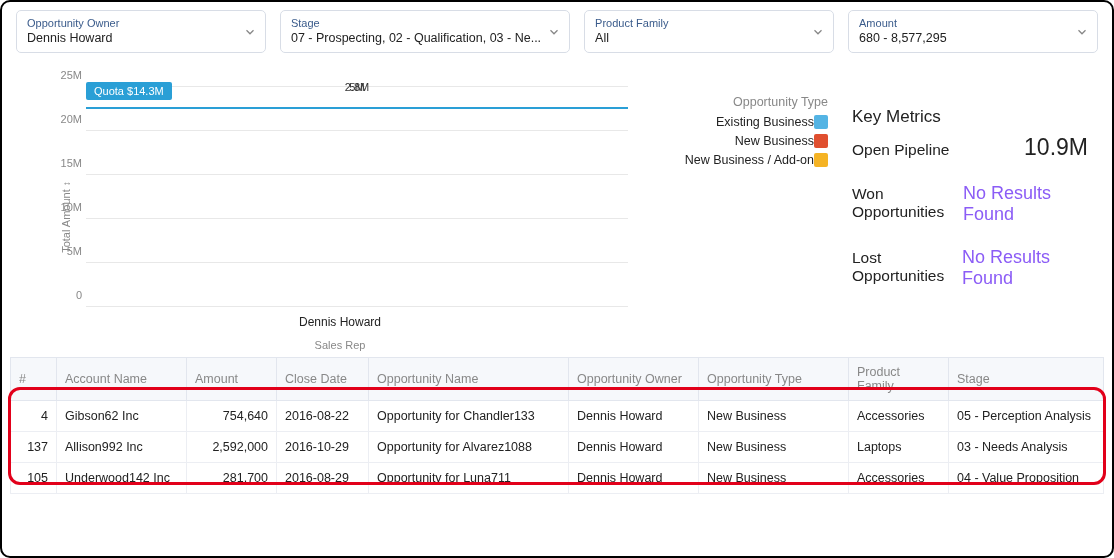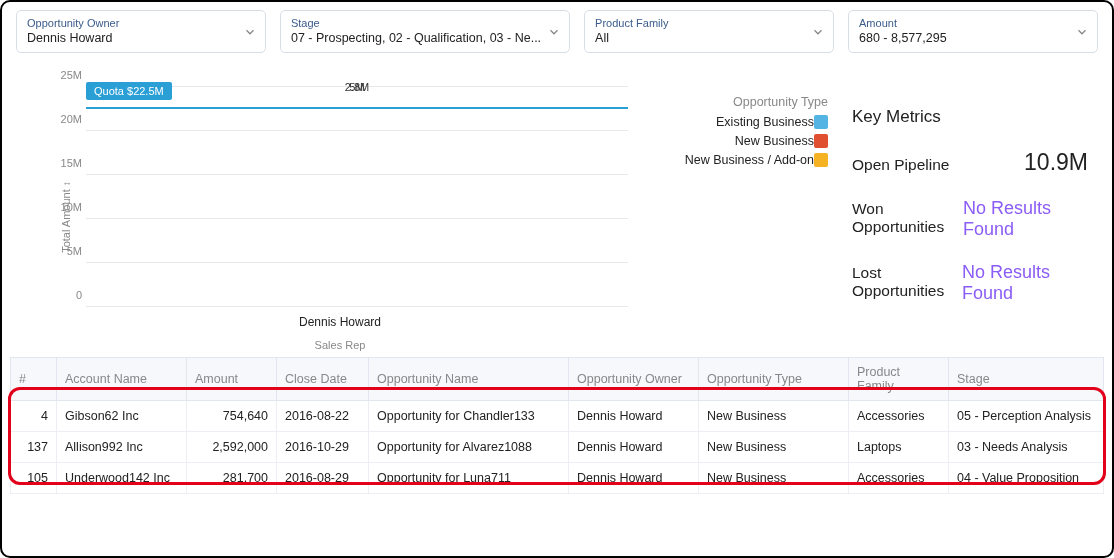--- a/index.html
+++ b/index.html
@@ -28,21 +28,21 @@
 
   .content { display: flex; padding: 0 14px; margin-top: 34px; gap: 0; }
   .chart-area { flex: 1; position: relative; padding: 0 0 0 8px; }
   .legend-col { width: 200px; padding-top: 8px; }
   .metrics-col { width: 270px; padding: 20px 10px 0 24px; }
 
   .legend-title { font-size: 12.5px; color: #888; text-align: right; margin-bottom: 6px; }
   .legend-item { display: flex; justify-content: flex-end; align-items: center; gap: 0; font-size: 12.5px; color: #222; margin: 5px 0;}
   .swatch { width: 14px; height: 14px; border-radius: 2px; display: inline-block; }
 
-  .metrics-title { font-size: 17px; color: #222; margin-bottom: 22px; }
+  .metrics-title { font-size: 17px; color: #222; margin-bottom: 7px; }
   .metric-row { display: flex; justify-content: space-between; align-items: baseline; margin-bottom: 22px; }
   .metric-label { font-size: 15.5px; color: #222; }
   .metric-val-big { font-size: 23px; color: #222; }
   .metric-val-small { font-size: 18px; color: #8b5cf6; }
 
   
   .plot { position: relative; height: 260px; margin-left: 28px; }
   .yaxis-lbl { position: absolute; left: -22px; top: 50%; transform: translateY(-50%) rotate(-90deg); font-size: 11px; color: #888; white-space: nowrap;}
   .yaxis-lbl .arrow { font-size: 10px; }
   .grid { position: absolute; left: 34px; right: 0; top: 0; bottom: 40px; }
@@ -116,21 +116,21 @@
         <div class="gridline" style="bottom:40%"></div>
           <div class="tick" style="bottom:40%">10M</div>
         <div class="gridline" style="bottom:60%"></div>
           <div class="tick" style="bottom:60%">15M</div>
         <div class="gridline" style="bottom:80%"></div>
           <div class="tick" style="bottom:80%">20M</div>
         <div class="gridline" style="bottom:100%"></div>
           <div class="tick" style="bottom:100%">25M</div>
 
         <div class="quota-line" style="bottom:90%"></div>
-        <div class="quota-badge" style="bottom:90%">Quota $22.5M</div>
+        <div class="quota-badge" style="bottom:90%">Quota $14.3M</div>
 
         <div class="bar">
           <div class="seg" style="bottom:0%; height:6%; background:#54b4e4;"></div>
           <div class="seg" style="bottom:6%; height:17.6%; background:#e04f2f;">
               <span>2.8M</span>
             </div>
           <div class="seg" style="bottom:23.6%; height:20%; background:#f5b324;">
               <span>5M</span>
             </div>
         </div>

